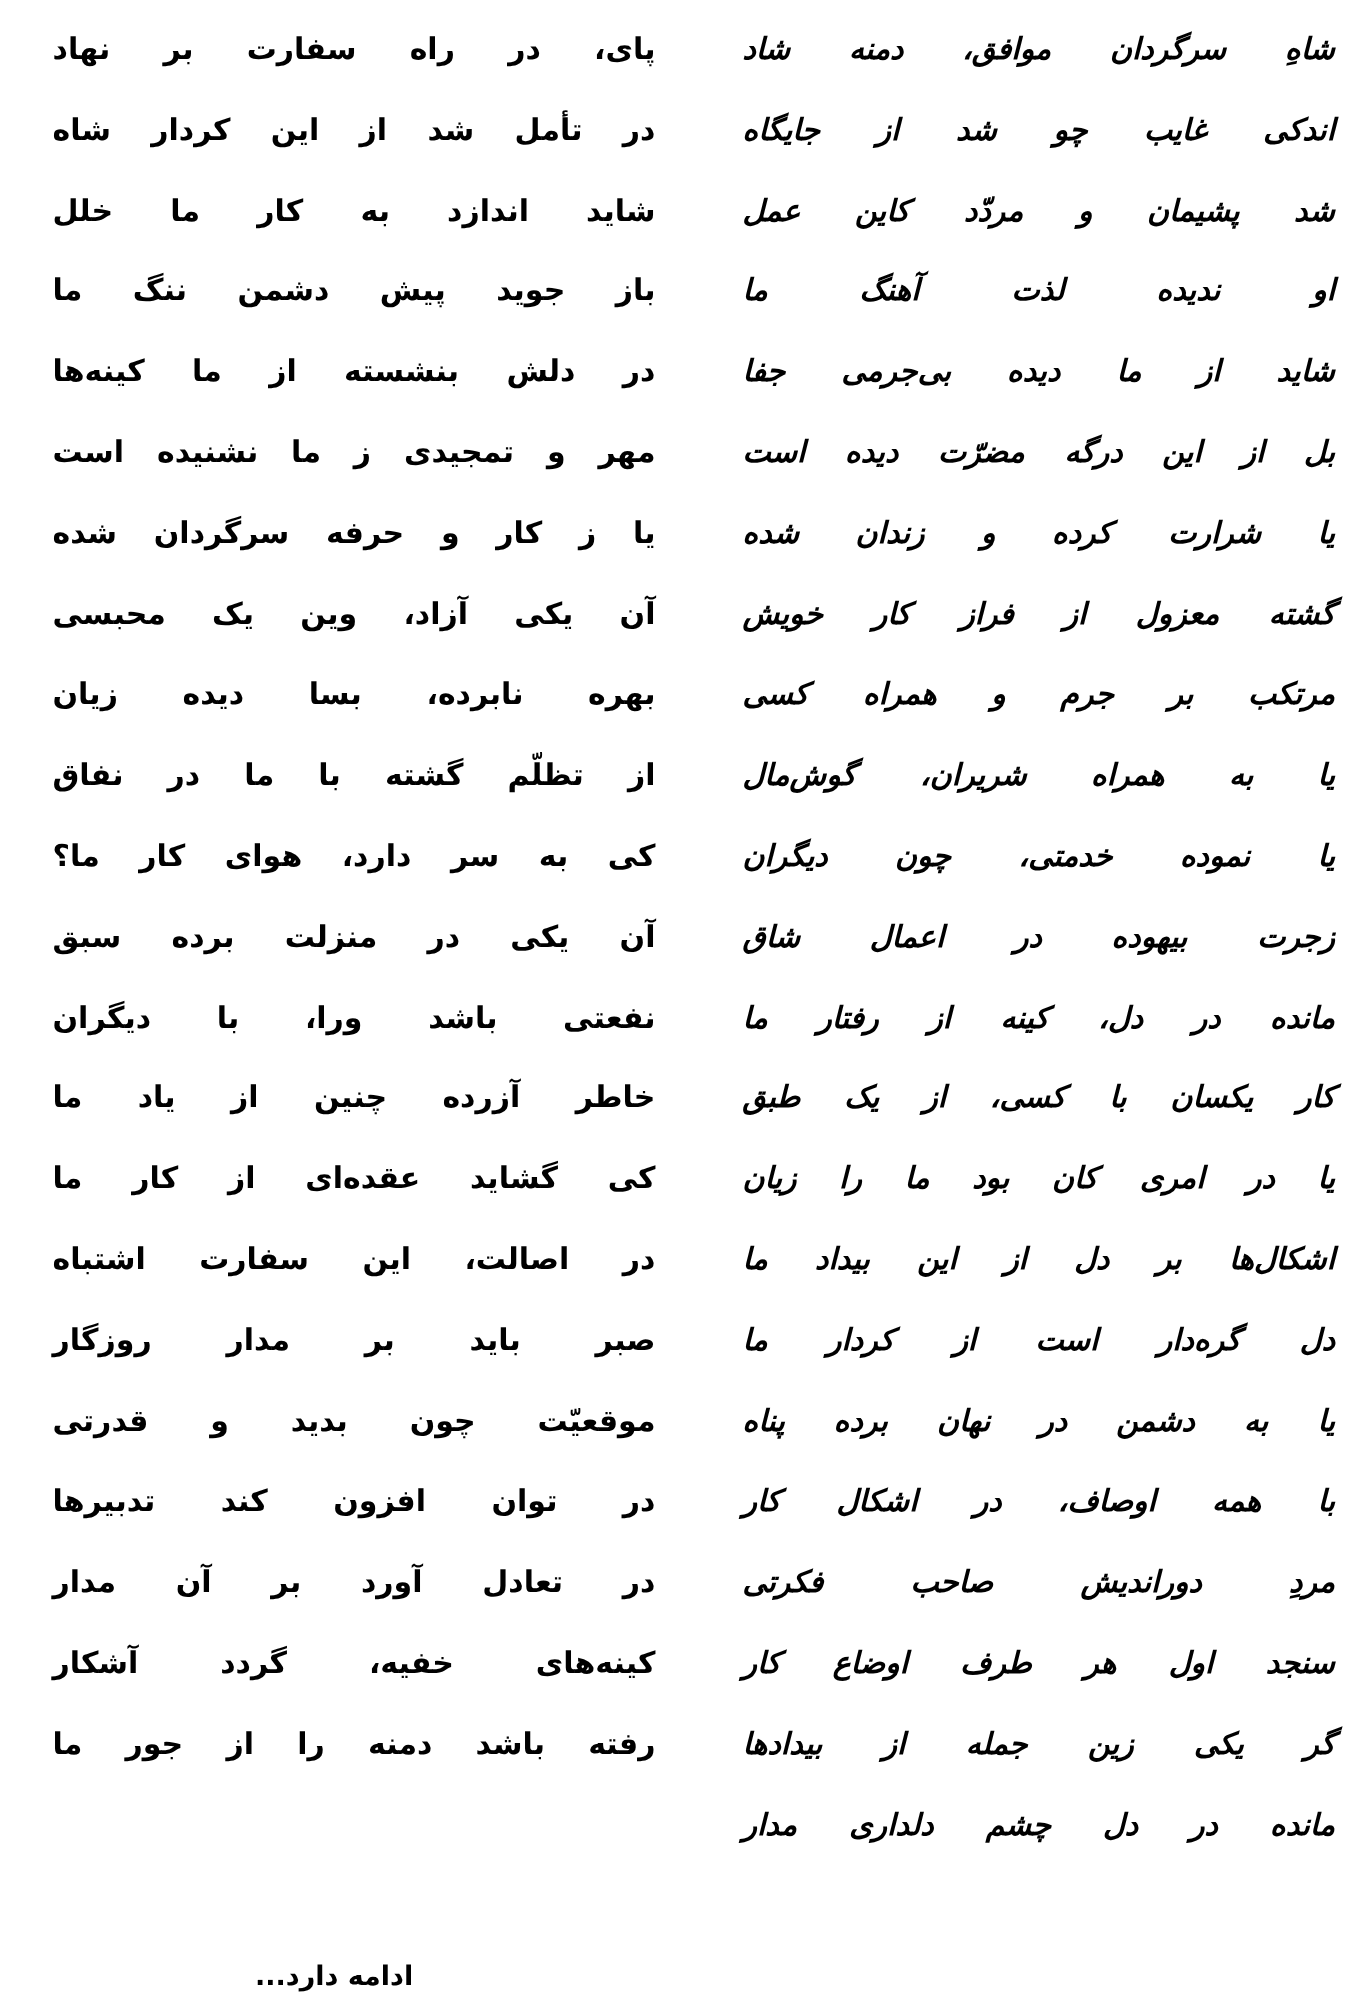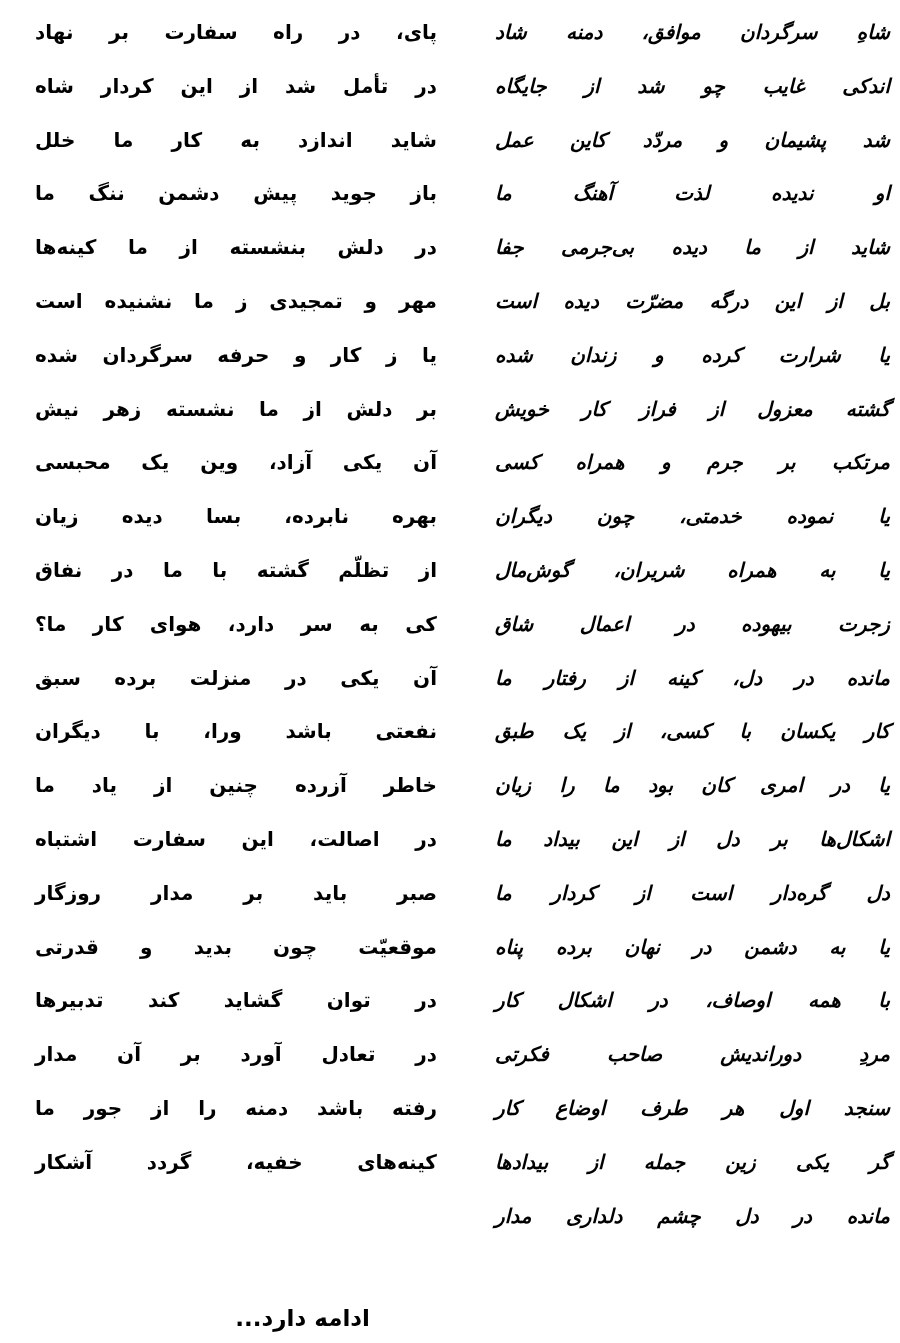--- a/index.html
+++ b/index.html
@@ -39,43 +39,43 @@
     text-align-last: justify;
     -moz-text-align-last: justify;
   }
   .continuation {
     position: absolute;
     top: 1297px;
     left: 170px;
     width: 200px;
     height: 42px;
     line-height: 42px;
-    font-size: 23px;
+    font-size: 18px;
     font-weight: bold;
-    text-align: right;
+    text-align: left;
     direction: rtl;
   }
 </style>
 </head>
 <body>
 
 <div class="page">
   <div class="columns">
     <div class="col col-first" id="col-first">
         <div class="line">شاهِ سرگردان موافق، دمنه شاد</div>
         <div class="line">اندکی غایب چو شد از جایگاه</div>
         <div class="line">شد پشیمان و مردّد کاین عمل</div>
         <div class="line">او ندیده لذت آهنگ ما</div>
         <div class="line">شاید از ما دیده بی‌جرمی جفا</div>
         <div class="line">بل از این درگه مضرّت دیده است</div>
         <div class="line">یا شرارت کرده و زندان شده</div>
         <div class="line">گشته معزول از فراز کار خویش</div>
         <div class="line">مرتکب بر جرم و همراه کسی</div>
+        <div class="line">یا به همراه شریران، گوش‌مال</div>
         <div class="line">یا نموده خدمتی، چون دیگران</div>
-        <div class="line">یا به همراه شریران، گوش‌مال</div>
         <div class="line">زجرت بیهوده در اعمال شاق</div>
         <div class="line">مانده در دل، کینه از رفتار ما</div>
         <div class="line">کار یکسان با کسی، از یک طبق</div>
         <div class="line">یا در امری کان بود ما را زیان</div>
         <div class="line">اشکال‌ها بر دل از این بیداد ما</div>
         <div class="line">دل گره‌دار است از کردار ما</div>
         <div class="line">یا به دشمن در نهان برده پناه</div>
         <div class="line">با همه اوصاف، در اشکال کار</div>
         <div class="line">مردِ دوراندیش صاحب فکرتی</div>
         <div class="line">سنجد اول هر طرف اوضاع کار</div>
@@ -83,31 +83,31 @@
         <div class="line">مانده در دل چشم دلداری مدار</div>
       </div>
     <div class="col col-second" id="col-second">
         <div class="line">پای، در راه سفارت بر نهاد</div>
         <div class="line">در تأمل شد از این کردار شاه</div>
         <div class="line">شاید اندازد به کار ما خلل</div>
         <div class="line">باز جوید پیش دشمن ننگ ما</div>
         <div class="line">در دلش بنشسته از ما کینه‌ها</div>
         <div class="line">مهر و تمجیدی ز ما نشنیده است</div>
         <div class="line">یا ز کار و حرفه سرگردان شده</div>
-        <div class="line">بر دلش از ما نشسته زهر نیش</div>
         <div class="line">آن یکی آزاد، وین یک محبسی</div>
         <div class="line">بهره نابرده، بسا دیده زیان</div>
         <div class="line">از تظلّم گشته با ما در نفاق</div>
         <div class="line">کی به سر دارد، هوای کار ما؟</div>
         <div class="line">آن یکی در منزلت برده سبق</div>
         <div class="line">نفعتی باشد ورا، با دیگران</div>
         <div class="line">خاطر آزرده چنین از یاد ما</div>
+        <div class="line">کی گشاید عقده‌ای از کار ما</div>
         <div class="line">در اصالت، این سفارت اشتباه</div>
         <div class="line">صبر باید بر مدار روزگار</div>
         <div class="line">موقعیّت چون بدید و قدرتی</div>
-        <div class="line">در توان گشاید کند تدبیرها</div>
+        <div class="line">در توان افزون کند تدبیرها</div>
         <div class="line">در تعادل آورد بر آن مدار</div>
+        <div class="line">کینه‌های خفیه، گردد آشکار</div>
         <div class="line">رفته باشد دمنه را از جور ما</div>
-        <div class="line">کینه‌های خفیه، گردد آشکار</div>
       </div>
   </div>
   <div class="continuation">ادامه دارد...</div>
 </div>
 
 </body></html>

